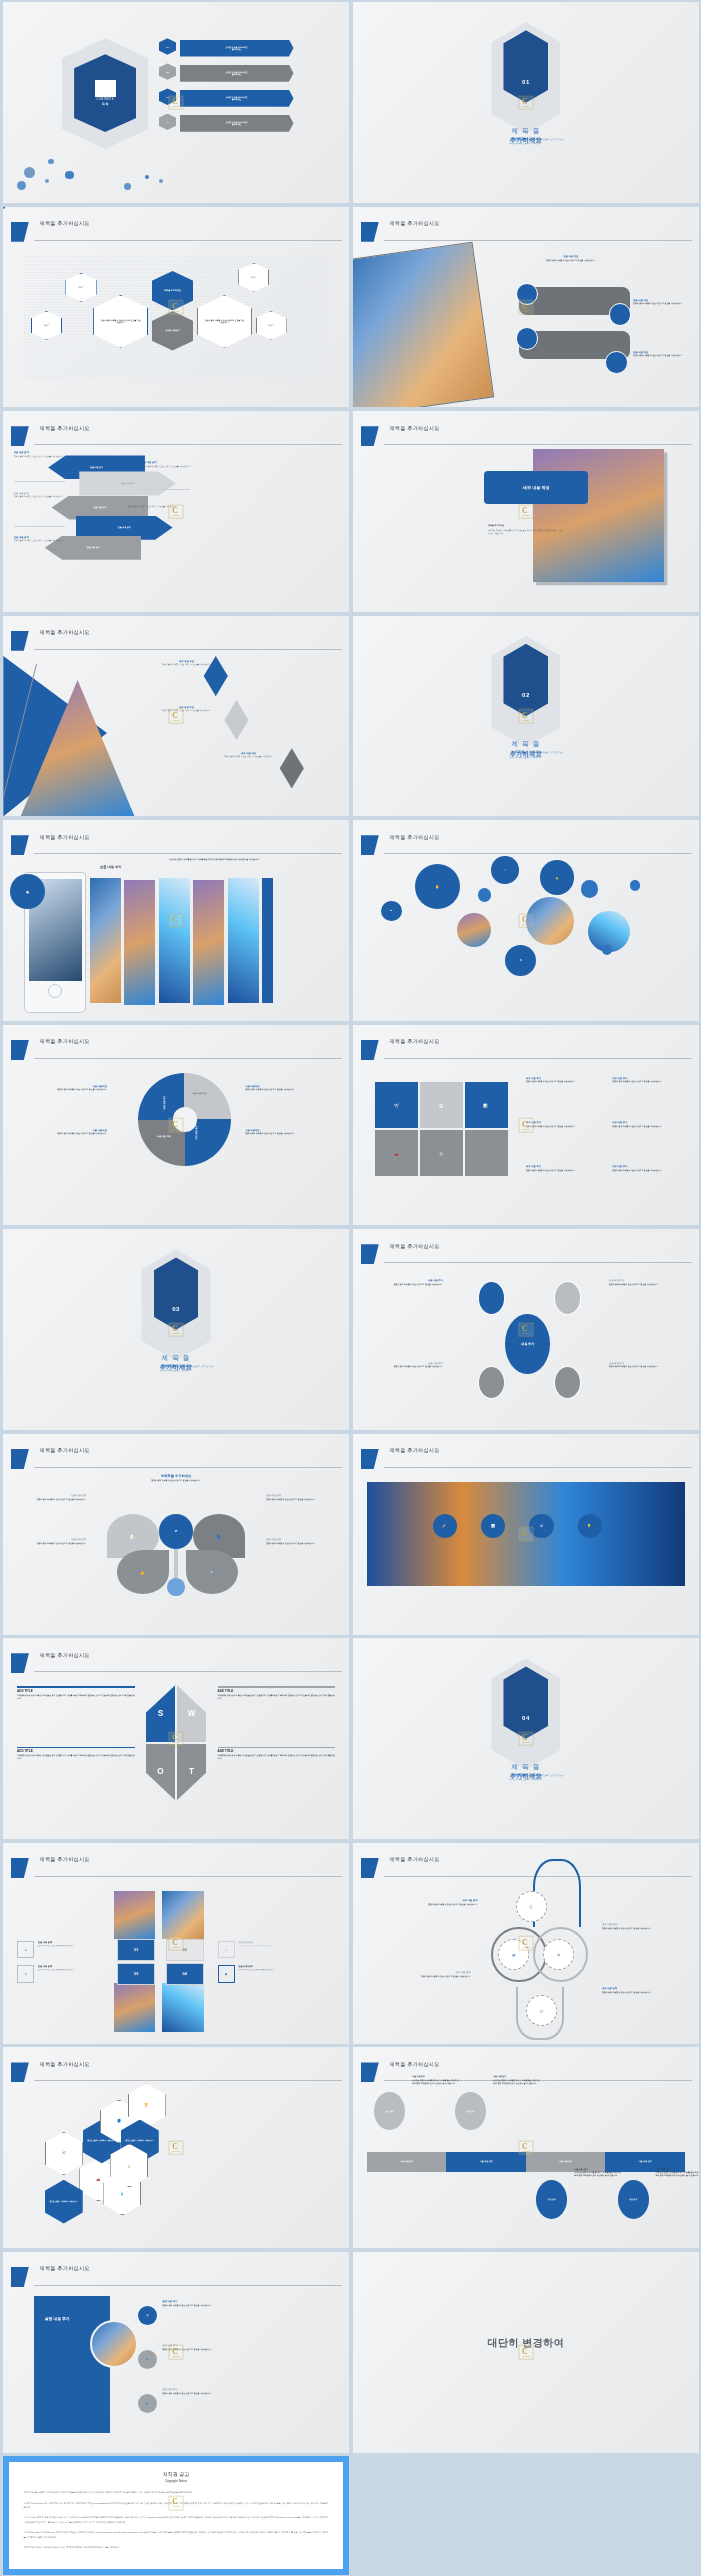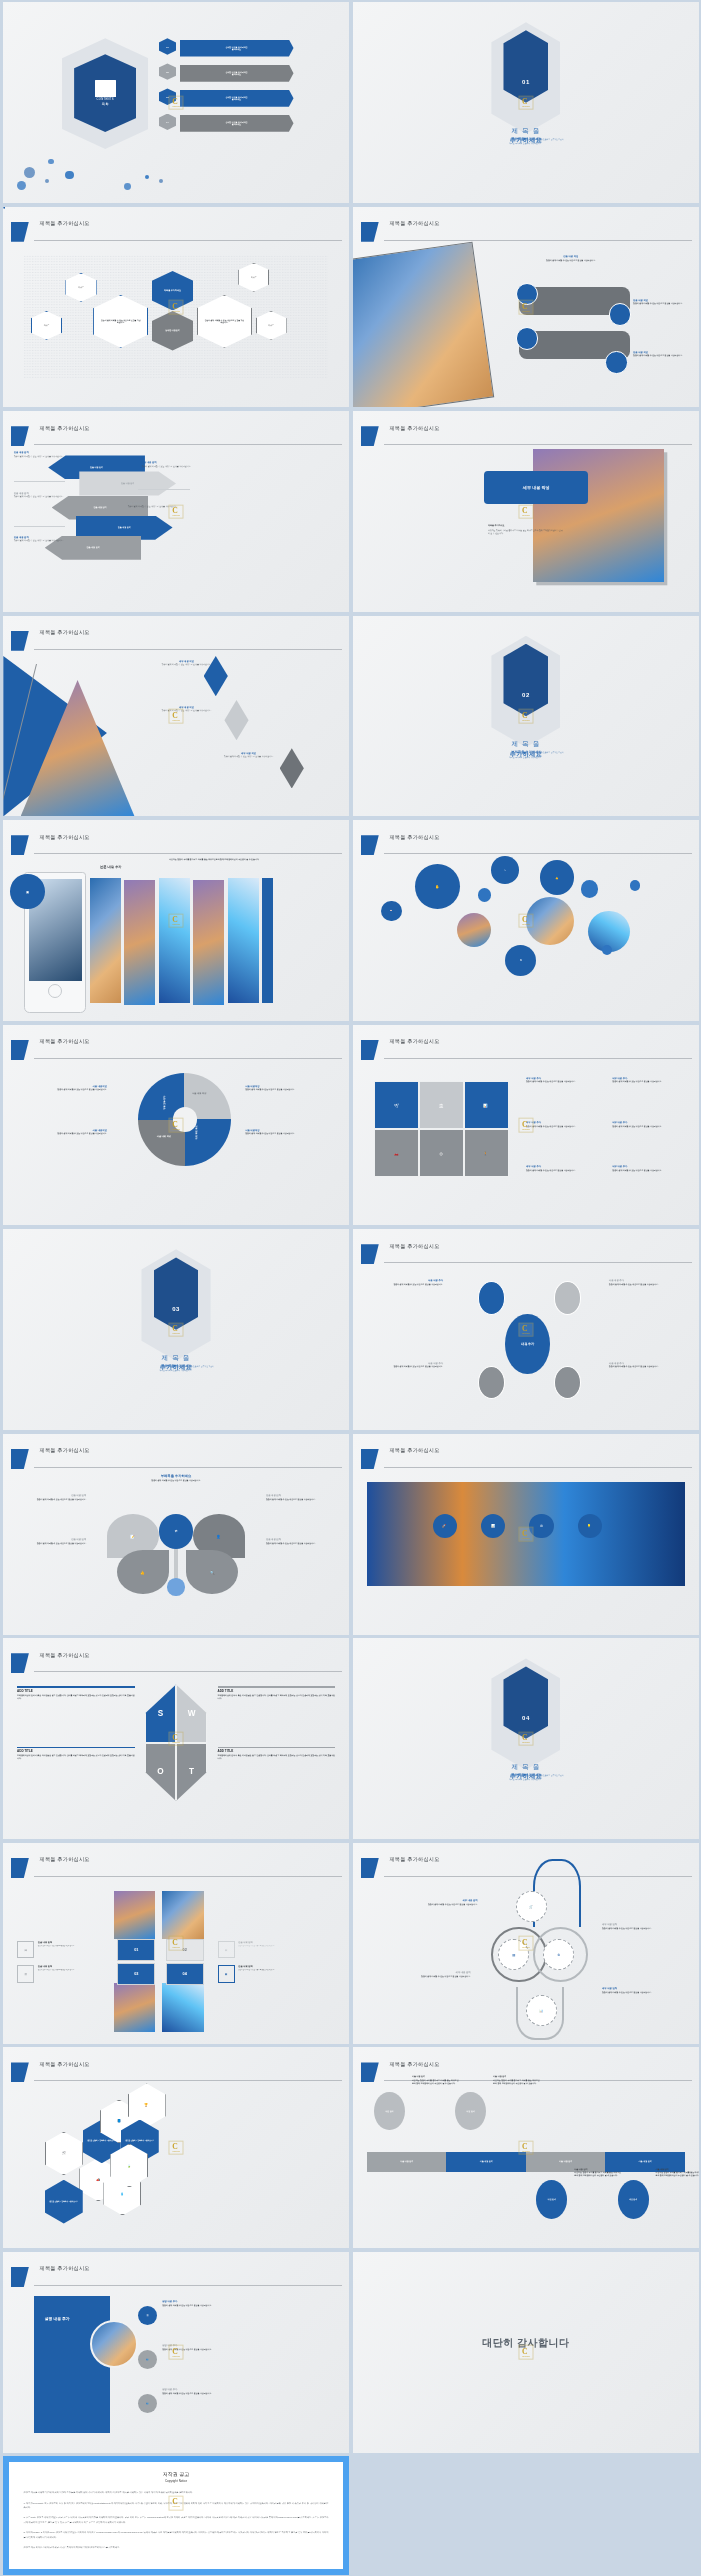--- a/index.html
+++ b/index.html
@@ -723,21 +723,21 @@
       </div>
       <div class="abs dot" style="left:39%;top:71%;width:5.5%;aspect-ratio:1/1;background:#9ea3a7;display:flex;align-items:center;justify-content:center;color:#fff;font-size:2.2px">👥</div>
       <div class="abs" style="left:46%;top:68%;width:25%">
         <div class="smg">설명 내용 추가</div>
         <div class="sm" style="font-weight:bold;margin-top:0.5px">청중이 쉽게 이해할 수 있는 내용으로 문장을 작성하십시오.</div>
       </div>
       <div class="wm">C<small>CONTENTS</small></div>
     </div>
     <div class="slide">
       <div class="abs" style="left:0;top:42%;width:100%;text-align:center">
-      <span style="font-size:10px;font-weight:bold;color:#57606a;letter-spacing:0.5px">대단히 감사합니다</span></div>
+      <span style="font-size:10px;font-weight:bold;color:#57606a;letter-spacing:0.5px">대단히 변경하여</span></div>
       <div class="wm">C<small>CONTENTS</small></div>
     </div>
     <div class="copy-wrap">
       <div class="copy-page">
   <h3>저작권 공고</h3>
   <h4>Copyright Notice</h4>
   <p>콘텐츠 제품을 사용하기 전에 다음의 약관과 조건들을 자세히 읽어 주시기 바랍니다. 귀하가 이 콘텐츠 제품을 사용하는 것은 사용자 계약과 보증에 동의하셨음을 알려드립니다.</p>
         <p>1. 저작권(copyright): 모든 콘텐츠의 소유 및 저작권은 콘텐츠데이크아웃(Contentstakeout)과 제작자에게 있습니다. 사전 승낙 없이 별도의 이용, 무단전재, 배포 기타 방법에 의하여 영리 목적으로 이용하거나 제삼자에게 이용하는 것은 금지되어 있습니다. 이러한 불법 행위 발견 시 증검한 민사 및 형사상의 책임을 받습니다.</p>
         <p>2. 폰트(font): 콘텐츠 내에 담겨있는 한글 폰트는 네이버 나눔글꼴의 제작활을 이용하여 제작되었습니다. 한글 외의 모든 폰트는 Windows System에 포함된 자체의 글꼴로 제작되었습니다. 네이버 나눔글꼴 라이선스에 대한 자세한 사항은 네이버 나눔글꼴 홈페이지(hangeul.naver.com)를 참조하세요. 폰트는 콘텐츠와 함께 제공되지 않으므로, 필요할 경우 정품 폰트를 구입하거나 다른 폰트로 변경하여 사용하시기 바랍니다.</p>
         <p>3. 이미지(image) &amp; 아이콘(icon): 콘텐츠 내에 담겨있는 이미지와 아이콘은 Pixabay(pixabay.com)와 Webalys(webalys.com) 등에서 제공한 무료 저작물을 이용하여 제작되었습니다. 이미지는 상고용만 제공되고 콘텐츠와는 무관합니다. 이에 관한 권리는 귀하가 별도로 확인하고 필요할 경우 허가를 취득하거나 이미지를 변경하여 사용하시기 바랍니다.</p>

